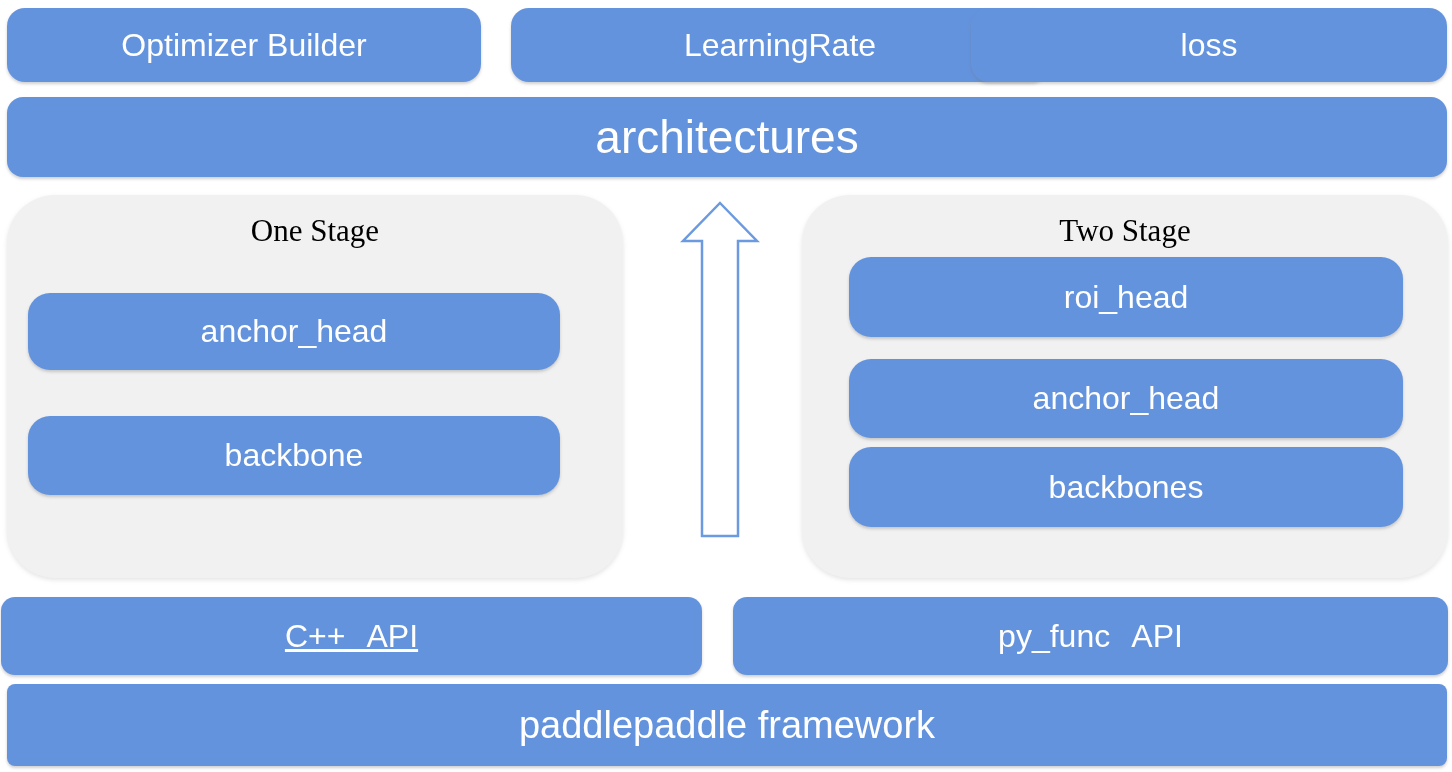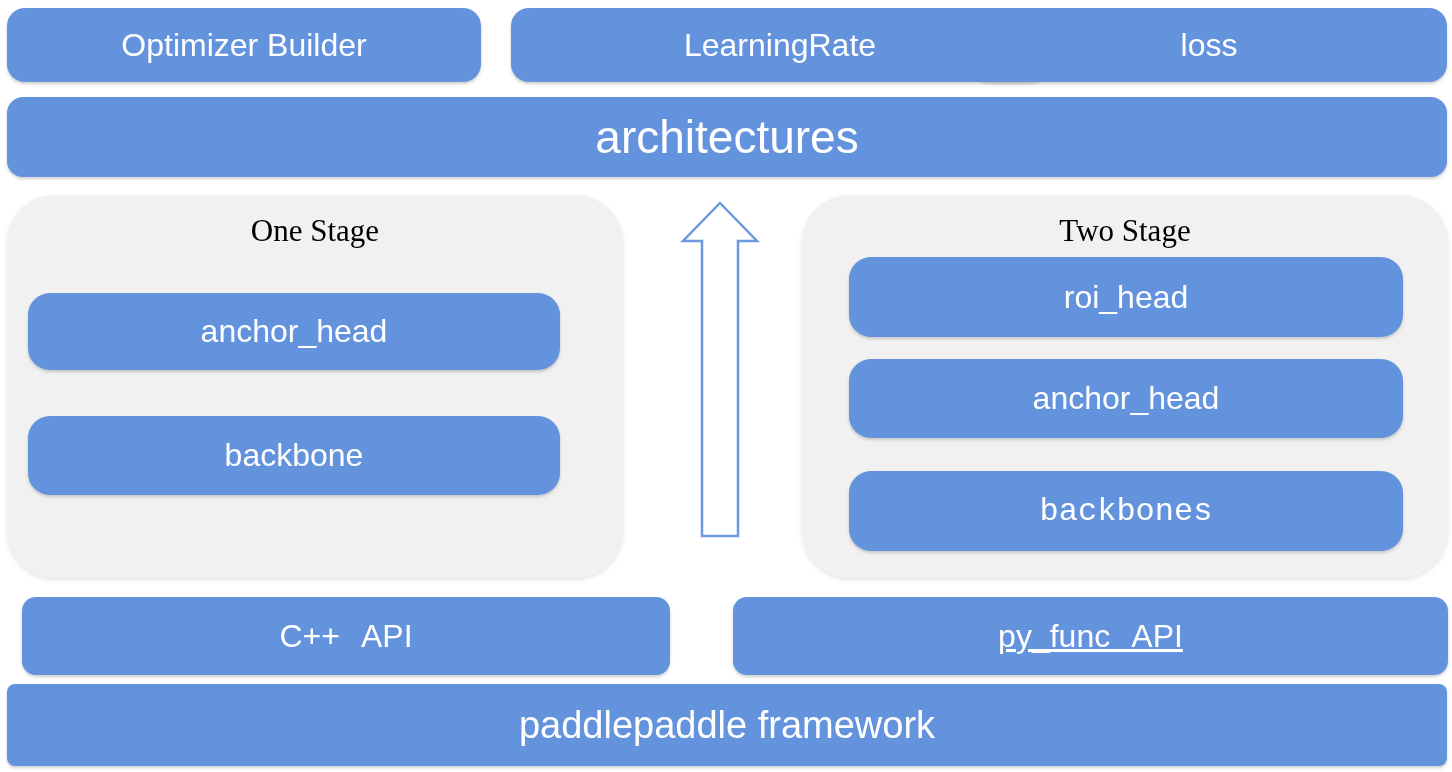--- a/index.html
+++ b/index.html
@@ -104,21 +104,21 @@
   <div class="arrow-wrap">
     <svg width="104" height="352" viewBox="0 0 104 352" xmlns="http://www.w3.org/2000/svg">
       <polygon points="52,9 89,47 70,47 70,342 34,342 34,47 15,47" fill="#ffffff" stroke="#6B9AE0" stroke-width="2.5" stroke-linejoin="miter"></polygon>
     </svg>
   </div>
 
   <div class="panel" style="left:802px; width:646px;">
     <div class="panel-title">Two Stage</div>
     <div class="bluebox innerbox" style="left:47px; top:62px; width:554px; height:80px;">roi_head</div>
     <div class="bluebox innerbox" style="left:47px; top:164px; width:554px; height:79px;">anchor_head</div>
-    <div class="bluebox innerbox" style="left:47px; top:276px; width:554px; height:80px;font-family:Liberation Mono, monospace;">backbones</div>
+    <div class="bluebox innerbox" style="left:47px; top:252px; width:554px; height:80px;">backbones</div>
   </div>
 
-  <div class="bluebox apibox" style="left:22px; width:648px;">C++ API</div>
-  <div class="bluebox apibox" style="left:733px; width:715px;text-decoration:underline;">py_func API</div>
+  <div class="bluebox apibox" style="left:1px; width:701px;text-decoration:underline;">C++ API</div>
+  <div class="bluebox apibox" style="left:733px; width:715px;">py_func API</div>
 
   <div class="bluebox framework">paddlepaddle framework</div>
 
 </div>
 
 </body></html>

